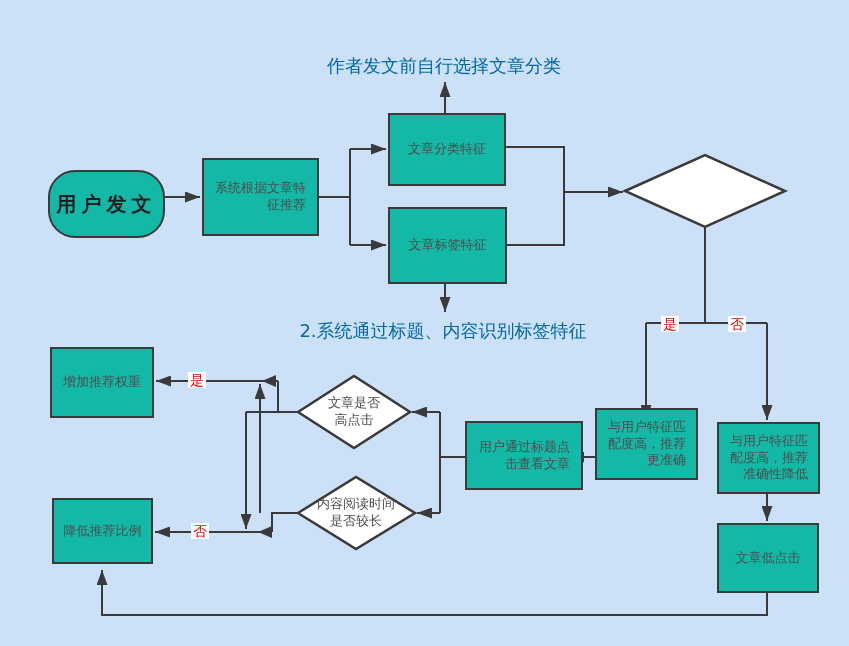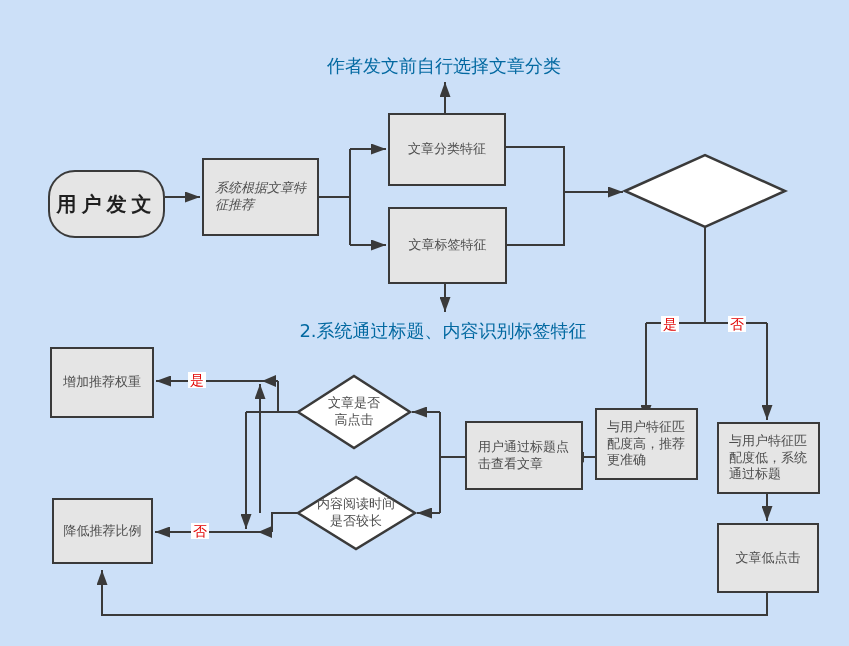--- a/index.html
+++ b/index.html
@@ -7,24 +7,24 @@
   #canvas{
     position:relative;
     width:849px;height:646px;
     background:#cce0f8;
     overflow:hidden;
   }
   #edges{position:absolute;left:0;top:0;}
   .node{
     position:absolute;
     box-sizing:border-box;
-    background:#e5e5e5;
+    background:#14b8a6;
     border:2.5px solid #3a3a3a;
     display:flex;align-items:center;justify-content:center;
-    text-align:left;
+    text-align:right;
     font-size:13px;line-height:1.3;
     color:#4d4d4d;
   }
   .node .inner{display:block;}
   .oval{
     border-radius:27px;
     font-size:20px;font-weight:bold;color:#1f1f1f;
     letter-spacing:5px;
   }
   .dtext{
@@ -106,38 +106,38 @@
       <polygon points="625,191 705,155 785,191 705,227"></polygon>
       <polygon points="298,412 354,376 410,412 354,448"></polygon>
       <polygon points="298,513 356,477 415,513 356,549"></polygon>
     </g>
   </svg>
 
   <div class="node oval" style="left:48px;top:170px;width:117px;height:68px;">
     <span class="inner">用户发文</span>
   </div>
 
-  <div class="node" style="left:202px;top:158px;width:117px;height:78px;padding:0 11px;font-style:italic;">
+  <div class="node" style="left:202px;top:158px;width:117px;height:78px;padding:0 11px;">
     <span class="inner">系统根据文章特征推荐</span>
   </div>
 
   <div class="node" style="left:388px;top:113px;width:118px;height:73px;">
     <span class="inner">文章分类特征</span>
   </div>
 
   <div class="node" style="left:388px;top:207px;width:119px;height:77px;">
     <span class="inner">文章标签特征</span>
   </div>
 
   <div class="node" style="left:595px;top:408px;width:103px;height:72px;padding:0 10px;">
     <span class="inner">与用户特征匹配度高，推荐更准确</span>
   </div>
 
   <div class="node" style="left:717px;top:422px;width:103px;height:72px;padding:0 10px;">
-    <span class="inner">与用户特征匹配度低，系统通过标题</span>
+    <span class="inner">与用户特征匹配度高，推荐准确性降低</span>
   </div>
 
   <div class="node" style="left:465px;top:421px;width:118px;height:69px;padding:8px 11px;">
     <span class="inner">用户通过标题点击查看文章</span>
   </div>
 
   <div class="node" style="left:50px;top:347px;width:104px;height:71px;">
     <span class="inner">增加推荐权重</span>
   </div>
 

